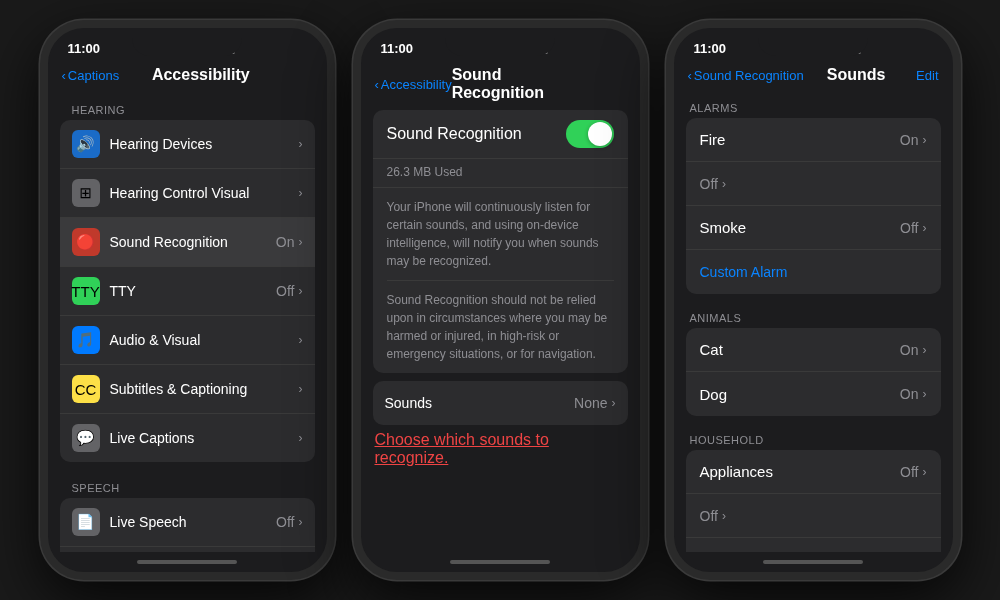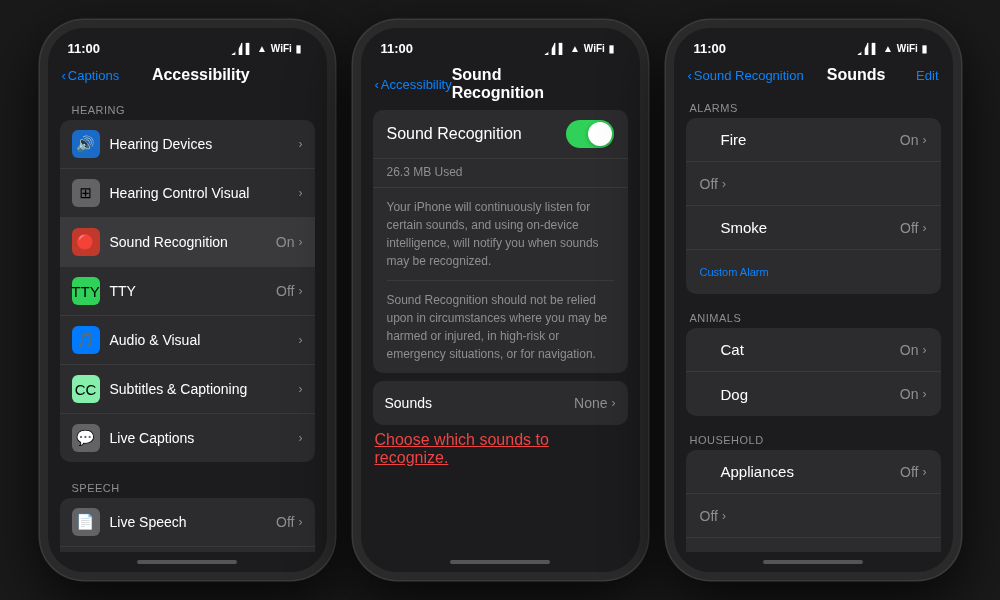--- a/index.html
+++ b/index.html
@@ -36,21 +36,20 @@
       position: absolute;
       top: 0; left: 50%;
       transform: translateX(-50%);
       width: 110px; height: 28px;
       background: #1c1c1e;
       border-radius: 0 0 18px 18px;
       z-index: 10;
     }
     .status-bar {
       display: flex;
-      justify-content: space-between;
       align-items: center;
       padding: 8px 20px 4px;
       font-size: 12px;
       font-weight: 600;
       color: #fff;
       height: 36px;
       flex-shrink: 0;
     }
     .status-time { font-size: 13px; font-weight: 700; }
     .nav-bar {
@@ -178,21 +177,21 @@
       padding: 10px 16px 4px;
     }
     .plain-item {
       display: flex;
       align-items: center;
       padding: 10px 14px;
       min-height: 44px;
       border-bottom: 0.5px solid #3a3a3a;
     }
     .plain-item:last-child { border-bottom: none; }
-    .plain-label { font-size: 15px; color: #fff; flex: 1; margin-left: 21px; }
+    .plain-label { font-size: 15px; color: #fff; flex: 1; }
     .plain-value { font-size: 14px; color: #8e8e93; margin-right: 4px; }
   </style>
 </head>
 <body>
 
 <div class="phones-container">
 
   <div class="phone">
     <div class="status-bar">
       <span class="status-time">11:00</span>
@@ -235,21 +234,21 @@
           <span class="item-label">TTY</span>
           <span class="item-value">Off</span>
           <span class="chevron">›</span>
         </div>
         <div class="list-item">
           <div class="item-icon" style="background:#007aff">🎵</div>
           <span class="item-label">Audio &amp; Visual</span>
           <span class="chevron">›</span>
         </div>
         <div class="list-item">
-          <div class="item-icon" style="background:#86efac">CC</div>
+          <div class="item-icon" style="background:#fde047">CC</div>
           <span class="item-label">Subtitles &amp; Captioning</span>
           <span class="chevron">›</span>
         </div>
         <div class="list-item">
           <div class="item-icon" style="background:#636366">💬</div>
           <span class="item-label">Live Captions</span>
           <span class="chevron">›</span>
         </div>
       </div>
 
@@ -348,21 +347,21 @@
         <div class="plain-item">
           <span class="plain-value">Off</span>
           <span class="chevron">›</span>
         </div>
         <div class="plain-item">
           <span class="plain-label">Smoke</span>
           <span class="plain-value">Off</span>
           <span class="chevron">›</span>
         </div>
         <div class="plain-item" style="border-bottom:none">
-          <span style="color:#0a84ff;font-size:11px">Custom Alarm</span>
+          <span style="color:#0a84ff;font-size:14px">Custom Alarm</span>
         </div>
       </div>
 
       <div class="section-label">ANIMALS</div>
       <div class="list-group">
         <div class="plain-item">
           <span class="plain-label">Cat</span>
           <span class="plain-value">On</span>
           <span class="chevron">›</span>
         </div>

